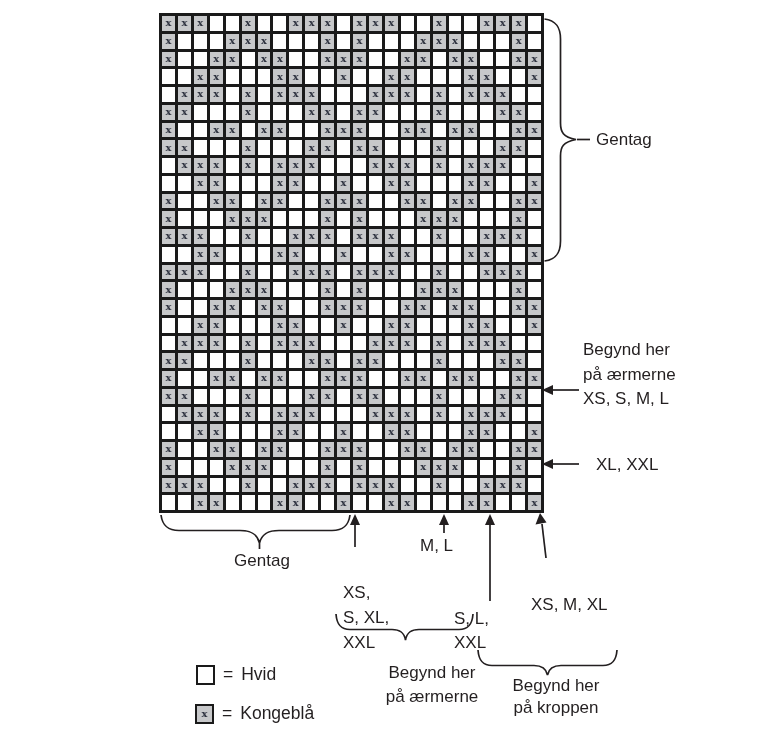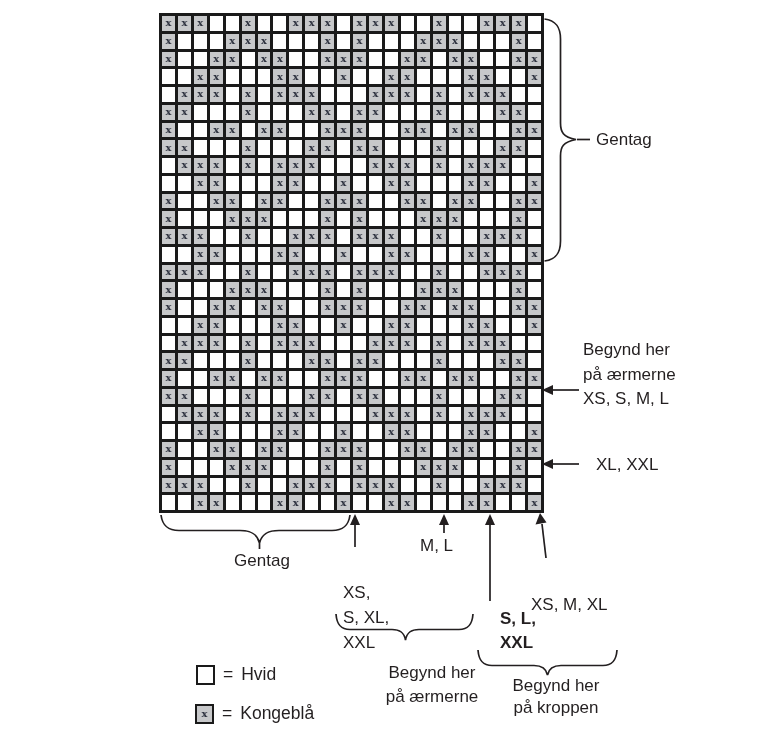--- a/index.html
+++ b/index.html
@@ -757,21 +757,21 @@
   <div class="lbl ctr" style="left:262px;top:551px;font-size:17px;">Gentag</div>
 
   <div class="lbl" style="left:343px;top:551px;line-height:25px;margin-top:29px;">
     <span class="ln">XS,</span>
     <span class="ln">S, XL,</span>
     <span class="ln">XXL</span>
   </div>
 
   <div class="lbl" style="left:420px;top:536px;">M, L</div>
 
-  <div class="lbl" style="left:500px;top:607px;line-height:23.5px;font-weight:bold;">
+  <div class="lbl" style="left:454px;top:607px;line-height:23.5px;">
     <span class="ln">S, L,</span>
     <span class="ln">XXL</span>
   </div>
 
   <div class="lbl" style="left:531px;top:595px;">XS, M, XL</div>
 
   <div class="lbl ctr" style="left:432px;top:661px;line-height:24px;">
     <span class="ln">Begynd her</span>
     <span class="ln">på ærmerne</span>
   </div>

